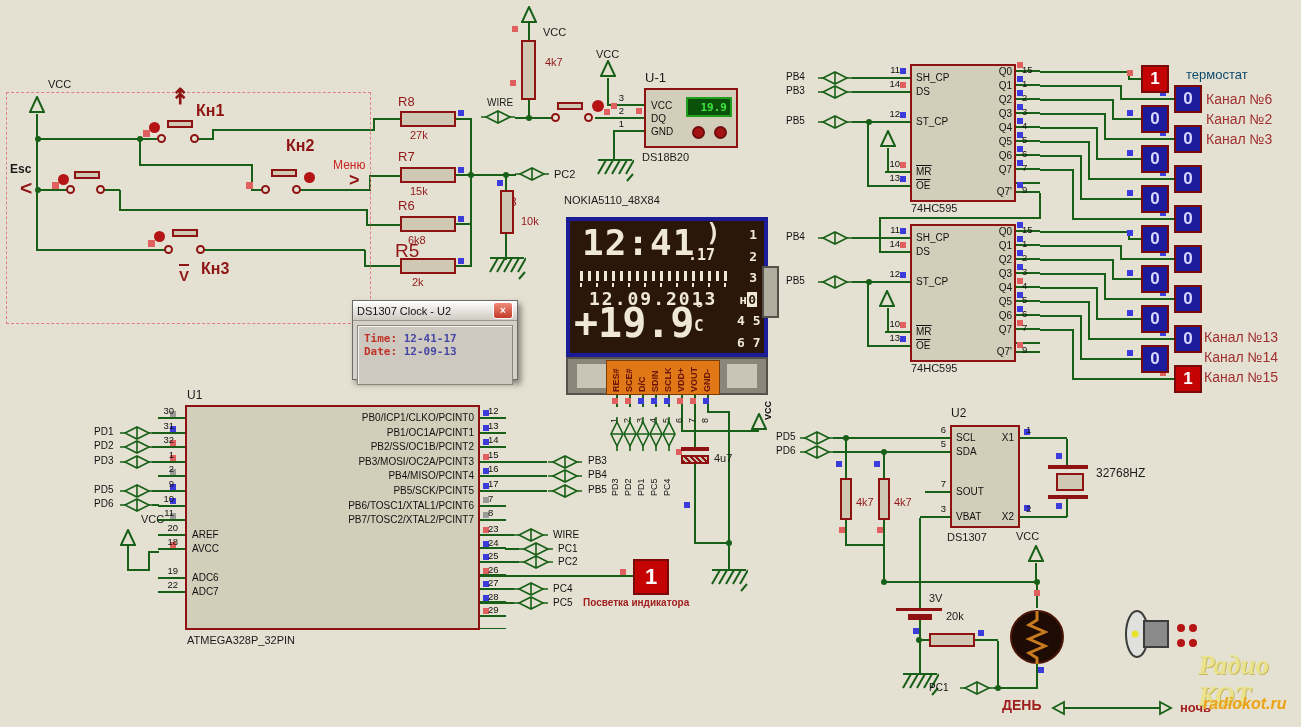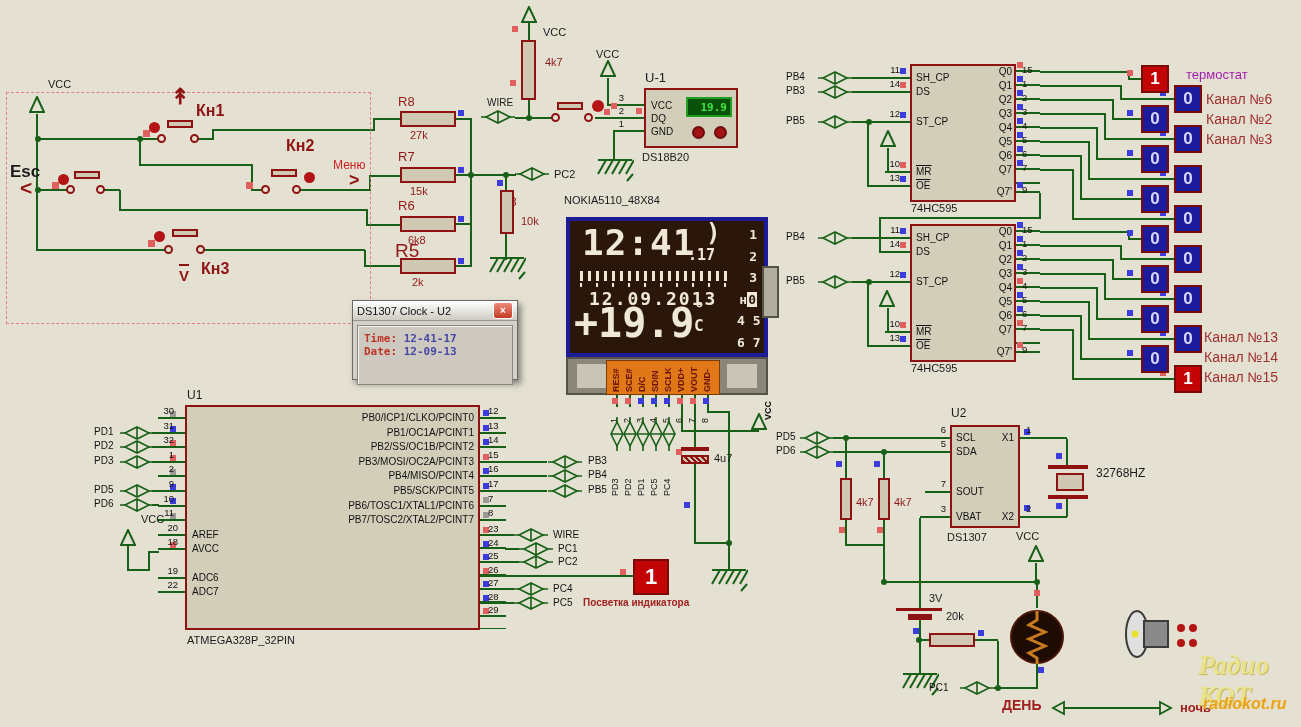--- a/index.html
+++ b/index.html
@@ -378,21 +378,21 @@
   <span class="cc" style="left:157px;top:134px"></span>
   <span class="cc" style="left:190px;top:134px"></span>
   <span class="rlbl big" style="left:286px;top:137px;font-size:16px;color:#8e1414">Кн2</span>
   <span class="rlbl" style="left:333px;top:158px;font-size:12px;color:#c22">Меню</span>
   <span class="rlbl" style="left:349px;top:170px;font-size:18px;font-weight:bold;color:#8e1414">&gt;</span>
   <i class="sq sr" style="left:246px;top:182px;width:7px;height:7px"></i>
   <span class="ball" style="left:304px;top:172px;width:11px;height:11px"></span>
   <span class="cap" style="left:271px;top:169px;width:26px;height:8px"></span>
   <span class="cc" style="left:261px;top:185px"></span>
   <span class="cc" style="left:292px;top:185px"></span>
-  <span class="lbl big" style="left:10px;top:162px;font-size:17px">Esc</span>
+  <span class="lbl big" style="left:10px;top:162px;font-size:12px">Esc</span>
   <span class="rlbl" style="left:20px;top:176px;font-size:21px;font-weight:bold;color:#8e1414">&lt;</span>
   <i class="sq sr" style="left:52px;top:182px;width:7px;height:7px"></i>
   <span class="ball" style="left:58px;top:174px;width:11px;height:11px"></span>
   <span class="cap" style="left:74px;top:171px;width:26px;height:8px"></span>
   <span class="cc" style="left:66px;top:185px"></span>
   <span class="cc" style="left:96px;top:185px"></span>
   <span class="rlbl" style="left:179px;top:264px;font-size:15px;font-weight:bold;color:#8e1414;border-top:2px solid #8e1414;padding-top:1px">V</span>
   <span class="rlbl big" style="left:201px;top:260px;font-size:16px;color:#8e1414">Кн3</span>
   <i class="sq sr" style="left:148px;top:240px;width:7px;height:7px"></i>
   <span class="ball" style="left:154px;top:231px;width:11px;height:11px"></span>
@@ -782,21 +782,21 @@
     </div>
   <div class="probe p0" style="left:1174px;top:325px">
       <span>0</span>
     </div>
   <div class="probe p0" style="left:1141px;top:345px">
       <span>0</span>
     </div>
   <div class="probe p1" style="left:1174px;top:365px">
       <span>1</span>
     </div>
-  <span class="rlbl" style="left:1186px;top:67px;font-size:13px;color:#a21caf">термостат</span>
+  <span class="rlbl" style="left:1186px;top:67px;font-size:13px;color:#0c4a6e">термостат</span>
   <span class="rlbl" style="left:1206px;top:91px;font-size:14px;color:#a03030">Канал №6</span>
   <span class="rlbl" style="left:1206px;top:111px;font-size:14px;color:#a03030">Канал №2</span>
   <span class="rlbl" style="left:1206px;top:131px;font-size:14px;color:#a03030">Канал №3</span>
   <span class="rlbl" style="left:1204px;top:329px;font-size:14px;color:#a03030">Канал №13</span>
   <span class="rlbl" style="left:1204px;top:349px;font-size:14px;color:#a03030">Канал №14</span>
   <span class="rlbl" style="left:1204px;top:369px;font-size:14px;color:#a03030">Канал №15</span>
 
   <span class="lbl" style="left:951px;top:406px;font-size:12px">U2</span>
   <div class="chip" style="left:950px;top:425px;width:70px;height:103px"></div>
   <span class="lbl" style="left:947px;top:531px">DS1307</span>

